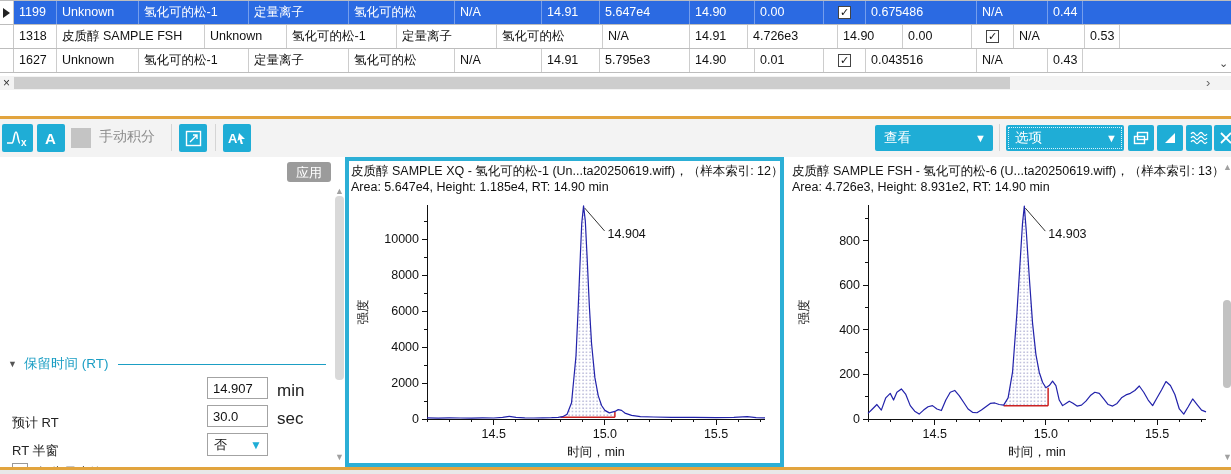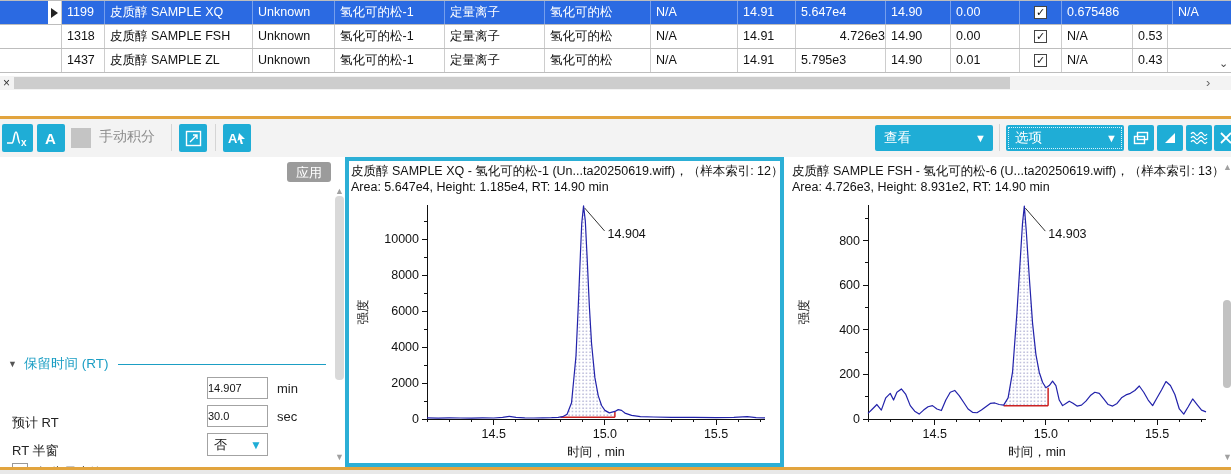--- a/index.html
+++ b/index.html
@@ -2,21 +2,21 @@
 <html><head>
 <meta charset="utf-8">
 <style>
   * { margin:0; padding:0; box-sizing:border-box; }
   html,body { width:1231px; height:474px; overflow:hidden; background:#fff;
     font-family:"Liberation Sans","DejaVu Sans",sans-serif; }
   #app { position:relative; width:1231px; height:474px; background:#fff; overflow:hidden; }
 
   
   #grid { position:absolute; left:0; top:0; width:1231px; height:75px; border-top:1px solid #bdbdbd; }
-  .trow { display:flex; height:24px; border-bottom:1px solid #bdbdbd; background:#fff; color:#111;padding-left:48px; }
+  .trow { display:flex; height:24px; border-bottom:1px solid #bdbdbd; background:#fff; color:#111; }
   .trow.sel { background:#2b6ae2; color:#fff; }
   .tsel { width:14px; flex:0 0 14px; background:#fff; border-right:1px solid #c8c8c8;
           display:flex; align-items:center; justify-content:center; }
   .tsel .arr { width:0; height:0; border-left:7px solid #222; border-top:5px solid transparent; border-bottom:5px solid transparent; }
   .tcell { flex:0 0 auto; font-size:12.5px; line-height:23px; padding-left:5px; white-space:nowrap;
            overflow:hidden; border-right:1px solid #cdcdcd; }
   .trow.sel .tcell { border-right:1px solid rgba(255,255,255,.35); }
   .tcell.cb { display:flex; align-items:center; justify-content:center; padding-left:0; }
   .cbbox { width:13px; height:13px; background:#fff; border:1px solid #444; color:#111;
            font-size:11px; line-height:11px; font-weight:bold; text-align:center; }
@@ -48,22 +48,22 @@
   #panel { position:absolute; left:0; top:157px; width:344px; height:310px; background:#fff; }
   #apply-btn { position:absolute; left:287px; top:5px; width:44px; height:20px; background:#9b9b9b;
                border:none; border-radius:3px; color:#fff; font-size:13px; line-height:19px; text-align:center; cursor:pointer; }
   .sect { position:absolute; left:8px; width:318px; height:16px; display:flex; align-items:center; }
   .sect .tri { font-size:9px; color:#555; margin-right:7px; }
   .sect .stitle { font-size:13.5px; color:#1b9ec4; white-space:nowrap; }
   .sect .sline { flex:1; height:1px; background:#1b9ec4; margin-left:10px; }
   .prow { position:absolute; left:0; width:330px; height:24px; }
   .prow .plabel { position:absolute; left:12px; top:4px; font-size:13px; color:#222; white-space:nowrap;margin-top:33px; }
   .prow input { position:absolute; left:207px; top:0; width:61px; height:22px; border:1px solid #a3a3a3;
-                font-family:inherit; font-size:11px; color:#111; background:#fff; }
-  .prow .unit { position:absolute; left:277px; top:4px; font-size:13px; color:#222;text-align:right; }
+                font-family:inherit; font-size:13px; padding-left:5px; color:#111; background:#fff; }
+  .prow .unit { position:absolute; left:277px; top:4px; font-size:17px; color:#222;text-align:right; }
   .prow .pselect { position:absolute; left:207px; top:0; width:61px; height:23px; border:1px solid #a3a3a3;
                    font-size:13px; line-height:21px; padding-left:6px; color:#111; background:#fff; cursor:pointer; }
   .prow .pselect .chev { position:absolute; right:5px; top:1px; color:#1fadd6; font-size:12px; }
   .pcheck { position:absolute; left:12px; width:300px; height:20px; }
   .pcheck .box { position:absolute; left:0; top:0; width:16px; height:16px; border:1px solid #999; background:#fff; cursor:pointer; }
   .pcheck .clabel { position:absolute; left:26px; top:1px; font-size:13px; color:#222; }
 
   
   .vscroll-arrow { position:absolute; font-size:9px; color:#a0a0a0; }
   #panel-vthumb { position:absolute; left:335px; top:196px; width:9px; height:184px; background:#d9d9d9; border-radius:4px; }
@@ -84,21 +84,20 @@
 <body>
 
 <div id="app">
 
   <div id="grid">
       <div class="trow sel">
         <div class="tsel">
           <div class="arr"></div>
         </div>
         <div class="tcell" style="flex-basis: 43px;">1199</div>
-        <div class="tcell" style="flex-basis: 148px;">皮质醇 SAMPLE XQ</div>
         <div class="tcell" style="flex-basis: 82px;">Unknown</div>
         <div class="tcell" style="flex-basis: 110px;">氢化可的松-1</div>
         <div class="tcell" style="flex-basis: 100px;">定量离子</div>
         <div class="tcell" style="flex-basis: 106px;">氢化可的松</div>
         <div class="tcell" style="flex-basis: 87px;">N/A</div>
         <div class="tcell" style="flex-basis: 58px;">14.91</div>
         <div class="tcell" style="flex-basis: 90px;">5.647e4</div>
         <div class="tcell" style="flex-basis: 65px;">14.90</div>
         <div class="tcell" style="flex-basis: 69px;">0.00</div>
         <div class="tcell cb" style="flex-basis: 42px;">
@@ -111,45 +110,45 @@
       <div class="trow">
         <div class="tsel"></div>
         <div class="tcell" style="flex-basis: 43px;">1318</div>
         <div class="tcell" style="flex-basis: 148px;">皮质醇 SAMPLE FSH</div>
         <div class="tcell" style="flex-basis: 82px;">Unknown</div>
         <div class="tcell" style="flex-basis: 110px;">氢化可的松-1</div>
         <div class="tcell" style="flex-basis: 100px;">定量离子</div>
         <div class="tcell" style="flex-basis: 106px;">氢化可的松</div>
         <div class="tcell" style="flex-basis: 87px;">N/A</div>
         <div class="tcell" style="flex-basis: 58px;">14.91</div>
-        <div class="tcell" style="flex-basis: 90px; text-align: right;">4.726e3</div>
+        <div class="tcell" style="flex-basis: 90px;">4.726e3</div>
         <div class="tcell" style="flex-basis: 65px;">14.90</div>
         <div class="tcell" style="flex-basis: 69px;">0.00</div>
         <div class="tcell cb" style="flex-basis: 42px;">
           <div class="cbbox">✓</div>
         </div>
         <div class="tcell" style="flex-basis: 71px;">N/A</div>
         <div class="tcell" style="flex-basis: 35px;">0.53</div>
       </div>
       <div class="trow">
         <div class="tsel"></div>
-        <div class="tcell" style="flex-basis: 43px;">1437</div>
-        <div class="tcell" style="flex-basis: 148px;">皮质醇 SAMPLE ZL</div>
+        <div class="tcell" style="flex-basis: 43px;">1627</div>
         <div class="tcell" style="flex-basis: 82px;">Unknown</div>
         <div class="tcell" style="flex-basis: 110px;">氢化可的松-1</div>
         <div class="tcell" style="flex-basis: 100px;">定量离子</div>
         <div class="tcell" style="flex-basis: 106px;">氢化可的松</div>
         <div class="tcell" style="flex-basis: 87px;">N/A</div>
         <div class="tcell" style="flex-basis: 58px;">14.91</div>
         <div class="tcell" style="flex-basis: 90px;">5.795e3</div>
         <div class="tcell" style="flex-basis: 65px;">14.90</div>
         <div class="tcell" style="flex-basis: 69px;">0.01</div>
         <div class="tcell cb" style="flex-basis: 42px;">
           <div class="cbbox">✓</div>
         </div>
+        <div class="tcell" style="flex-basis: 111px;">0.043516</div>
         <div class="tcell" style="flex-basis: 71px;">N/A</div>
         <div class="tcell" style="flex-basis: 35px;">0.43</div>
       </div>
     </div>
   <div id="grid-scroll-hint">⌄</div>
 
   <div id="hscroll">
     <div class="x">×</div>
     <div class="thumb"></div>
     <div class="right">›</div>

